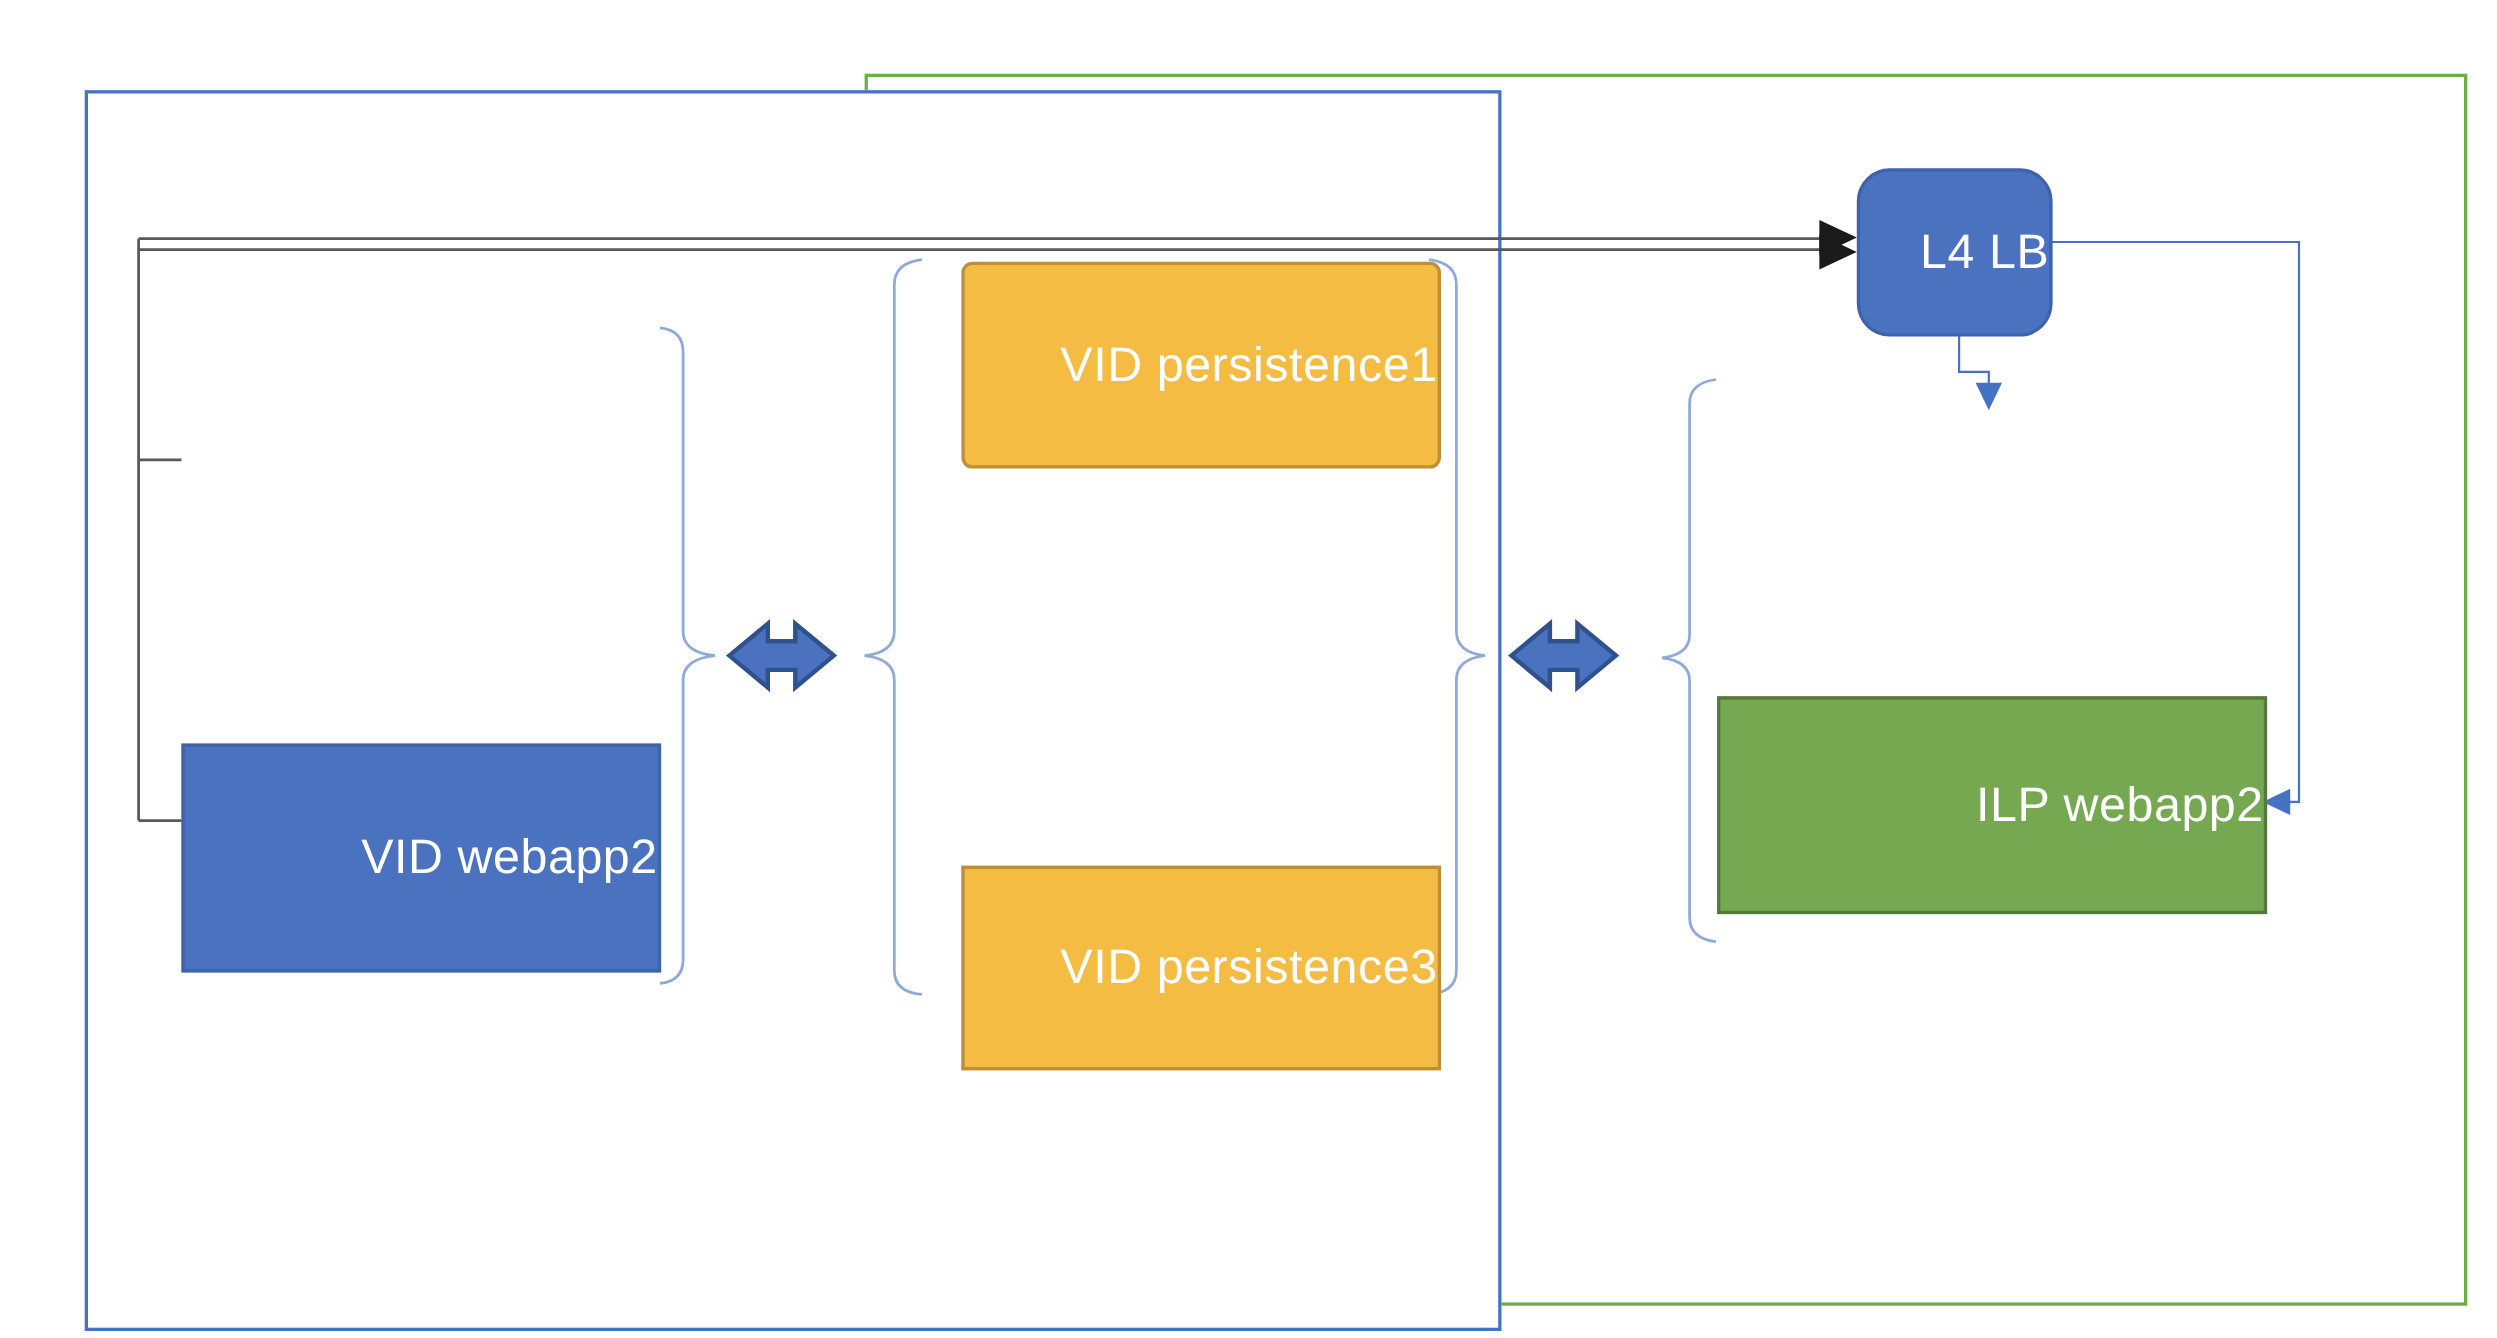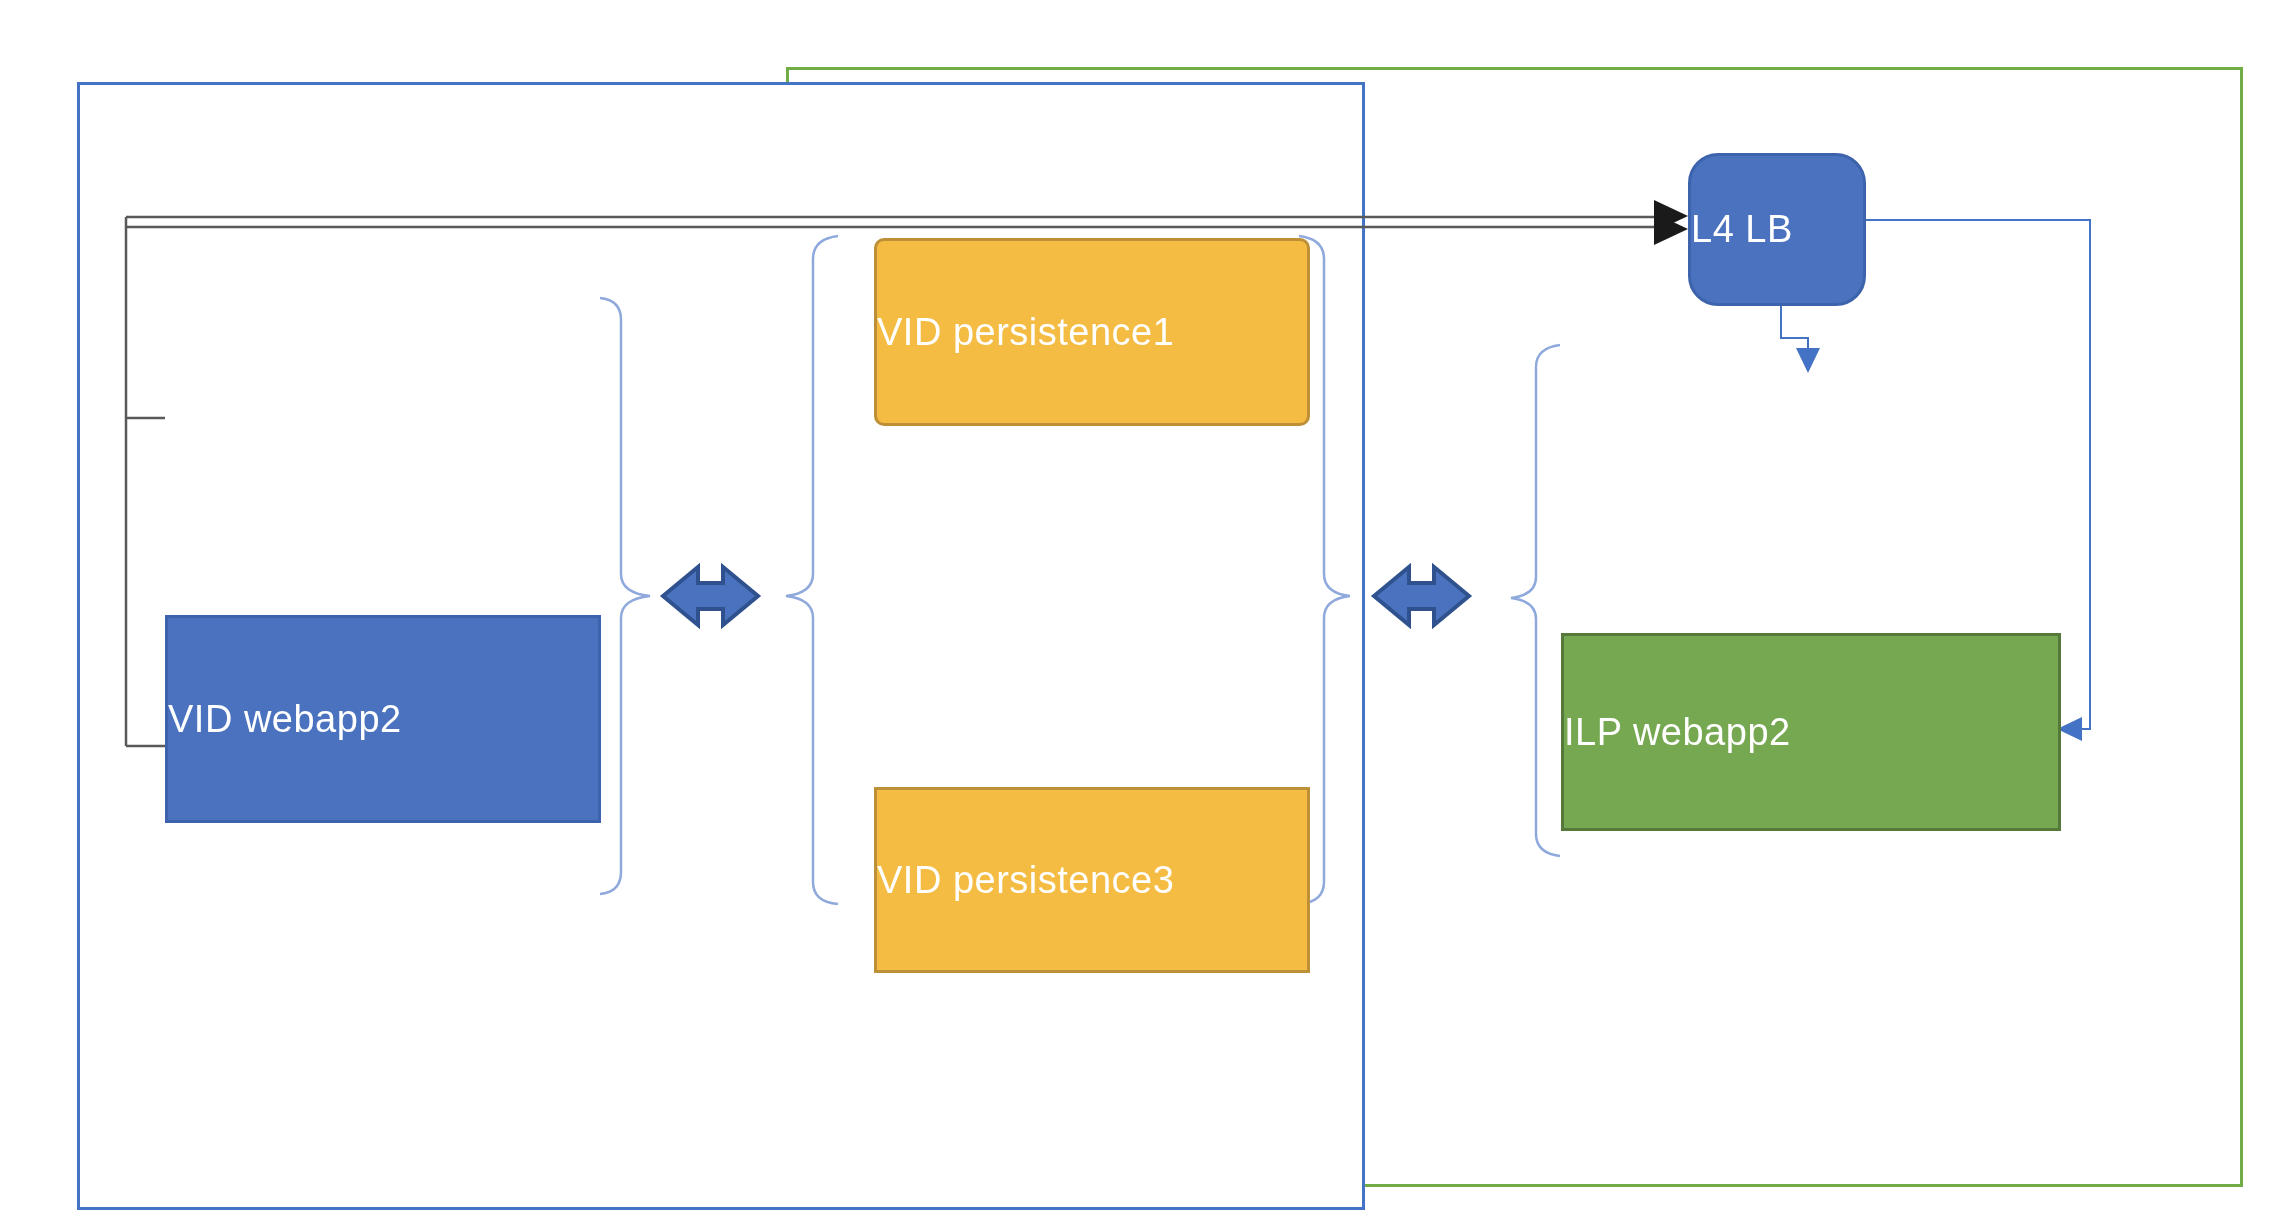--- a/index.html
+++ b/index.html
@@ -38,39 +38,39 @@
     position: absolute;
     left: 0;
     top: 0;
     width: 2270px;
     height: 1216px;
   }
   .node {
     position: absolute;
     display: flex;
     align-items: center;
-    justify-content: flex-start;
+    justify-content: flex-end;
     color: var(--text_white);
-    font-size: 38px;
+    font-size: 44px;
     letter-spacing: 0.5px;
   }
   .box-blue {
     background: var(--blue_fill);
     border: 3px solid var(--blue_border);
   }
   .box-orange {
     background: var(--orange_fill);
     border: 3px solid var(--orange_border);
   }
   .box-green {
     background: var(--green_fill);
     border: 3px solid var(--green_border);
   }
   .node-vid-webapp1   { left: 165px; top: 325px;  width: 430px; height: 187px; }
-  .node-vid-webapp2   { left: 165px; top: 615px;  width: 430px; height: 202px; }
+  .node-vid-webapp2   { left: 165px; top: 676px;  width: 430px; height: 202px; }
   .node-persistence1  { left: 874px; top: 238px;  width: 430px; height: 182px; border-radius: 10px; }
   .node-persistence2  { left: 874px; top: 495px;  width: 430px; height: 180px; }
   .node-persistence3  { left: 874px; top: 787px;  width: 430px; height: 180px; }
   .node-ilp-webapp1   { left: 1561px; top: 373px; width: 494px; height: 187px; }
   .node-ilp-webapp2   { left: 1561px; top: 633px; width: 494px; height: 192px; }
   .node-l4-lb {
     left: 1688px; top: 153px; width: 172px; height: 147px;
     background: var(--blue_fill);
     border: 3px solid var(--blue_border2);
     border-radius: 30px;

